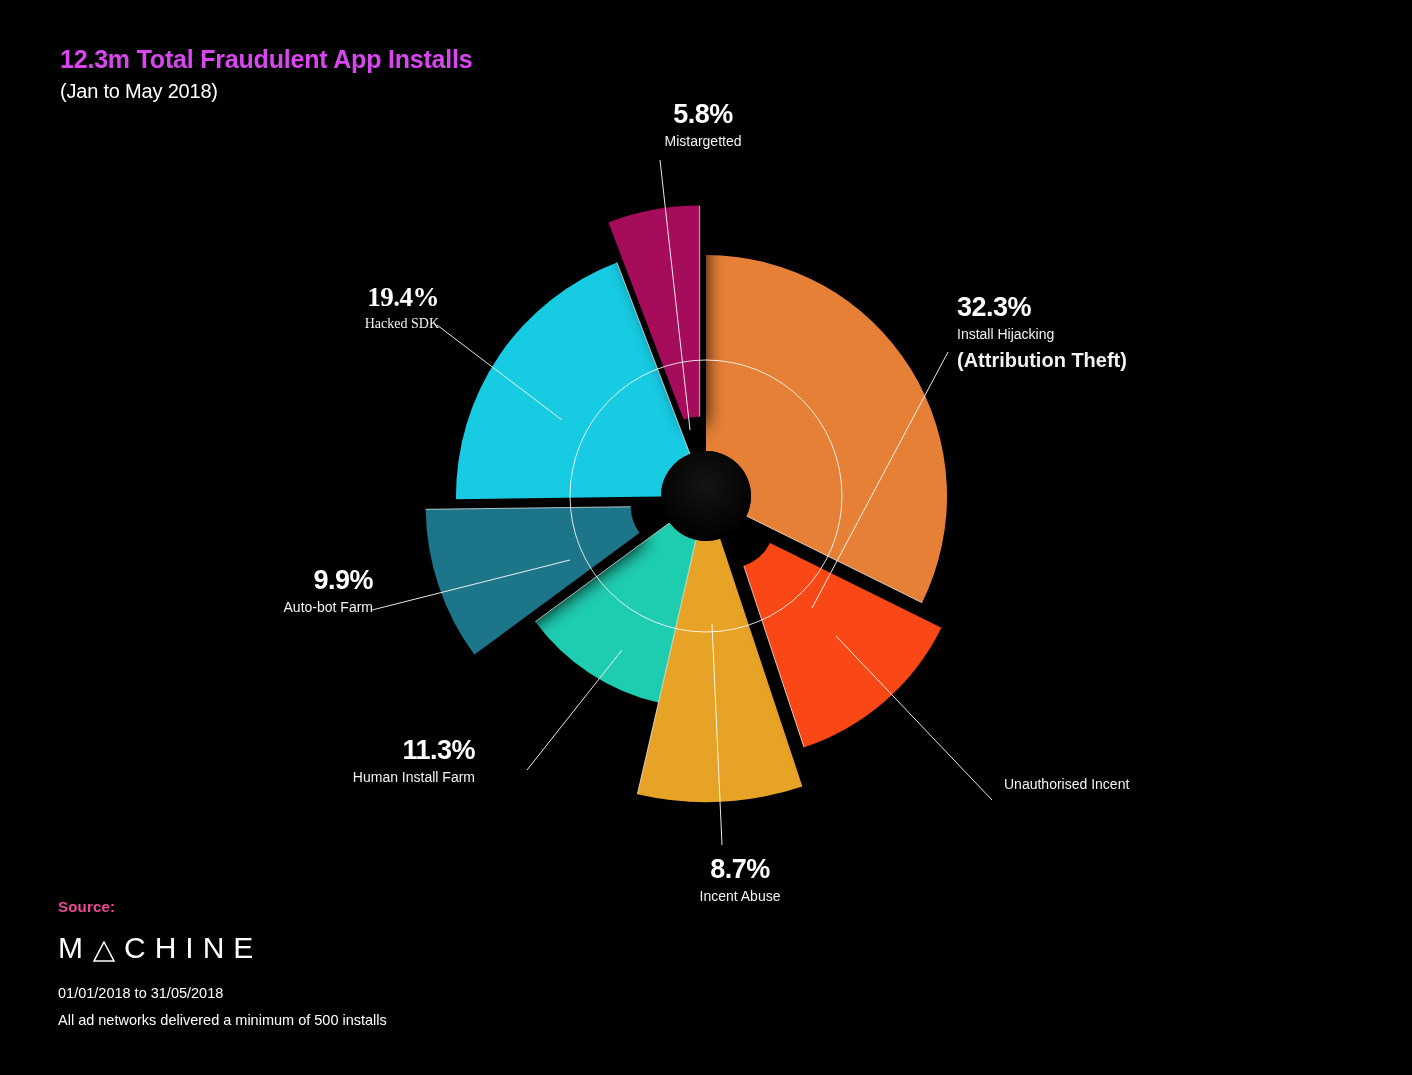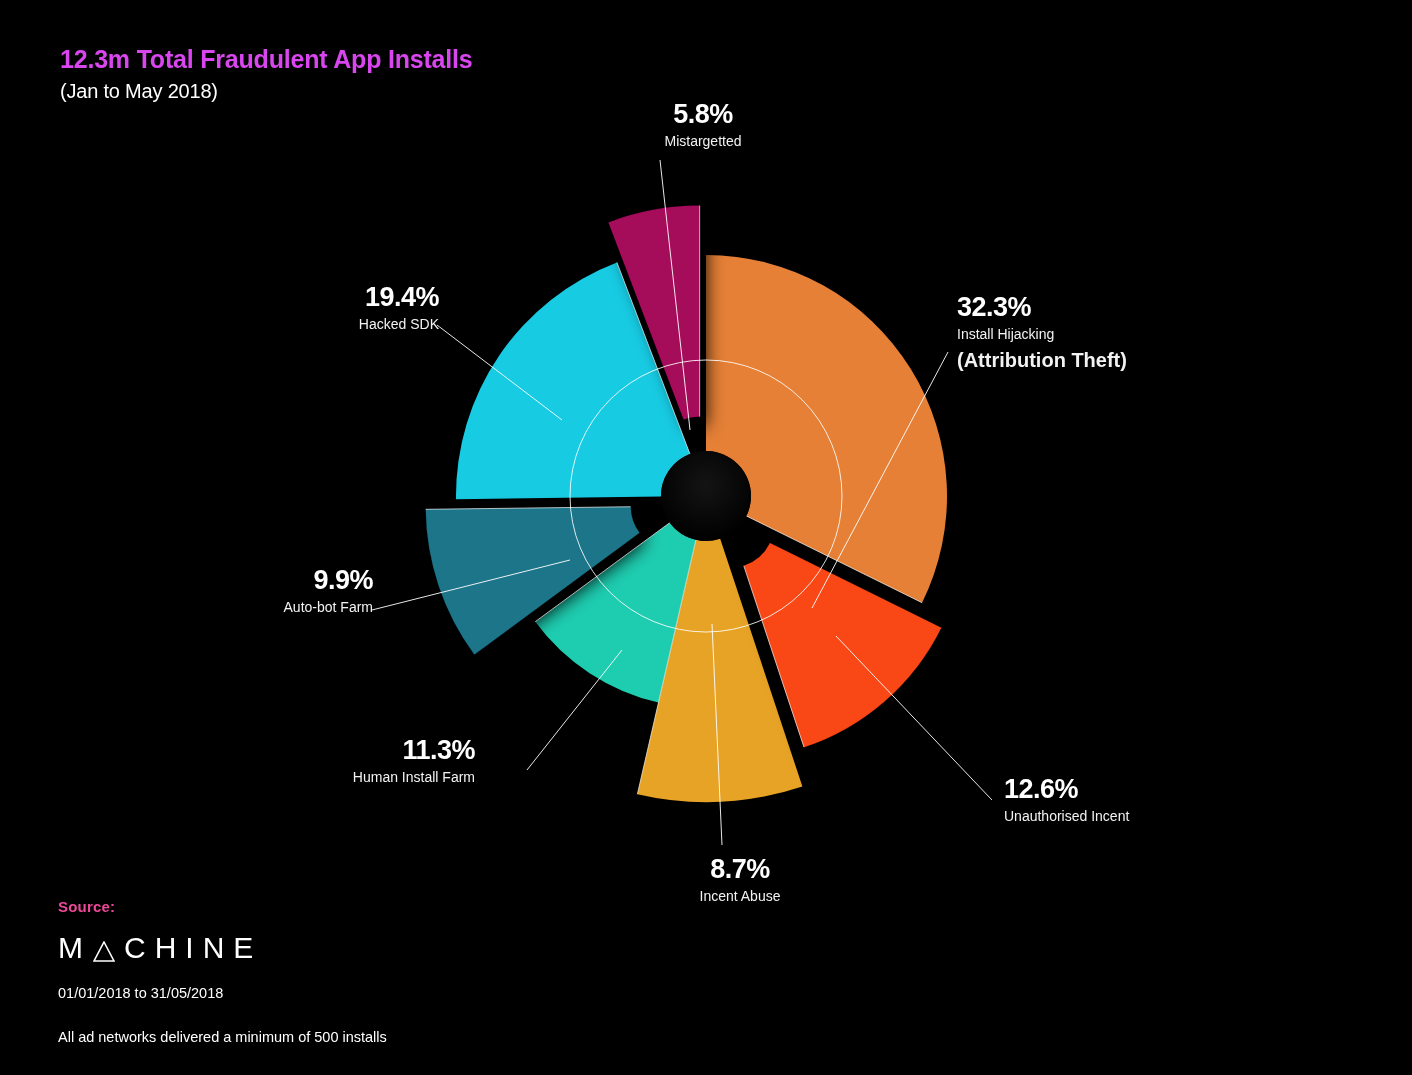--- a/index.html
+++ b/index.html
@@ -119,21 +119,21 @@
     margin: 0 9px 0 1px;
     position: relative;
     top: 3px;
   }
   #source-date {
     margin-top: 22px;
     font-size: 14.5px;
     color: #ffffff;
   }
   #source-note {
-    margin-top: 28px;
+    margin-top: 11px;
     font-size: 14.5px;
     color: #ffffff;
   }
 </style>
 </head>
 <body>
 
 <div id="title-block">
   <div id="chart-title">12.3m Total Fraudulent App Installs</div>
   <div id="chart-subtitle">(Jan to May 2018)</div>
@@ -199,38 +199,37 @@
 <div id="callouts-layer">
     <div class="callout align-center" style="left: 593px; top: 98px; width: 220px;">
       <span class="pct">5.8%</span>
       <span class="name">Mistargetted</span>
     </div>
     <div class="callout align-left" style="left: 957px; top: 291px;">
       <span class="pct">32.3%</span>
       <span class="name">Install Hijacking</span>
       <span class="name2">(Attribution Theft)</span>
     </div>
-    <div class="callout align-right" style="left: auto; top: 281px; right: 973px; width: 300px;">
+    <div class="callout align-right" style="left: auto; top: 281px; right: 973px; width: 300px; font-family: Liberation Serif, serif;">
       <span class="pct">19.4%</span>
       <span class="name">Hacked SDK</span>
     </div>
     <div class="callout align-right" style="left: auto; top: 564px; right: 1039px; width: 300px;">
       <span class="pct">9.9%</span>
       <span class="name">Auto-bot Farm</span>
     </div>
     <div class="callout align-right" style="left: auto; top: 734px; right: 937px; width: 300px;">
       <span class="pct">11.3%</span>
       <span class="name">Human Install Farm</span>
     </div>
     <div class="callout align-center" style="left: 630px; top: 853px; width: 220px;">
       <span class="pct">8.7%</span>
       <span class="name">Incent Abuse</span>
     </div>
     <div class="callout align-left" style="left: 1004px; top: 773px;">
-      <span class="pct">12.6%</span>
       <span class="name">Unauthorised Incent</span>
     </div>
   </div>
 
 <div id="source-block">
   <div id="source-label">Source:</div>
   <div id="logo-row">
     <span class="logo-letter">M</span>
     <span id="logo-tri">
       <svg width="22" height="21" viewBox="0 0 22 21">

